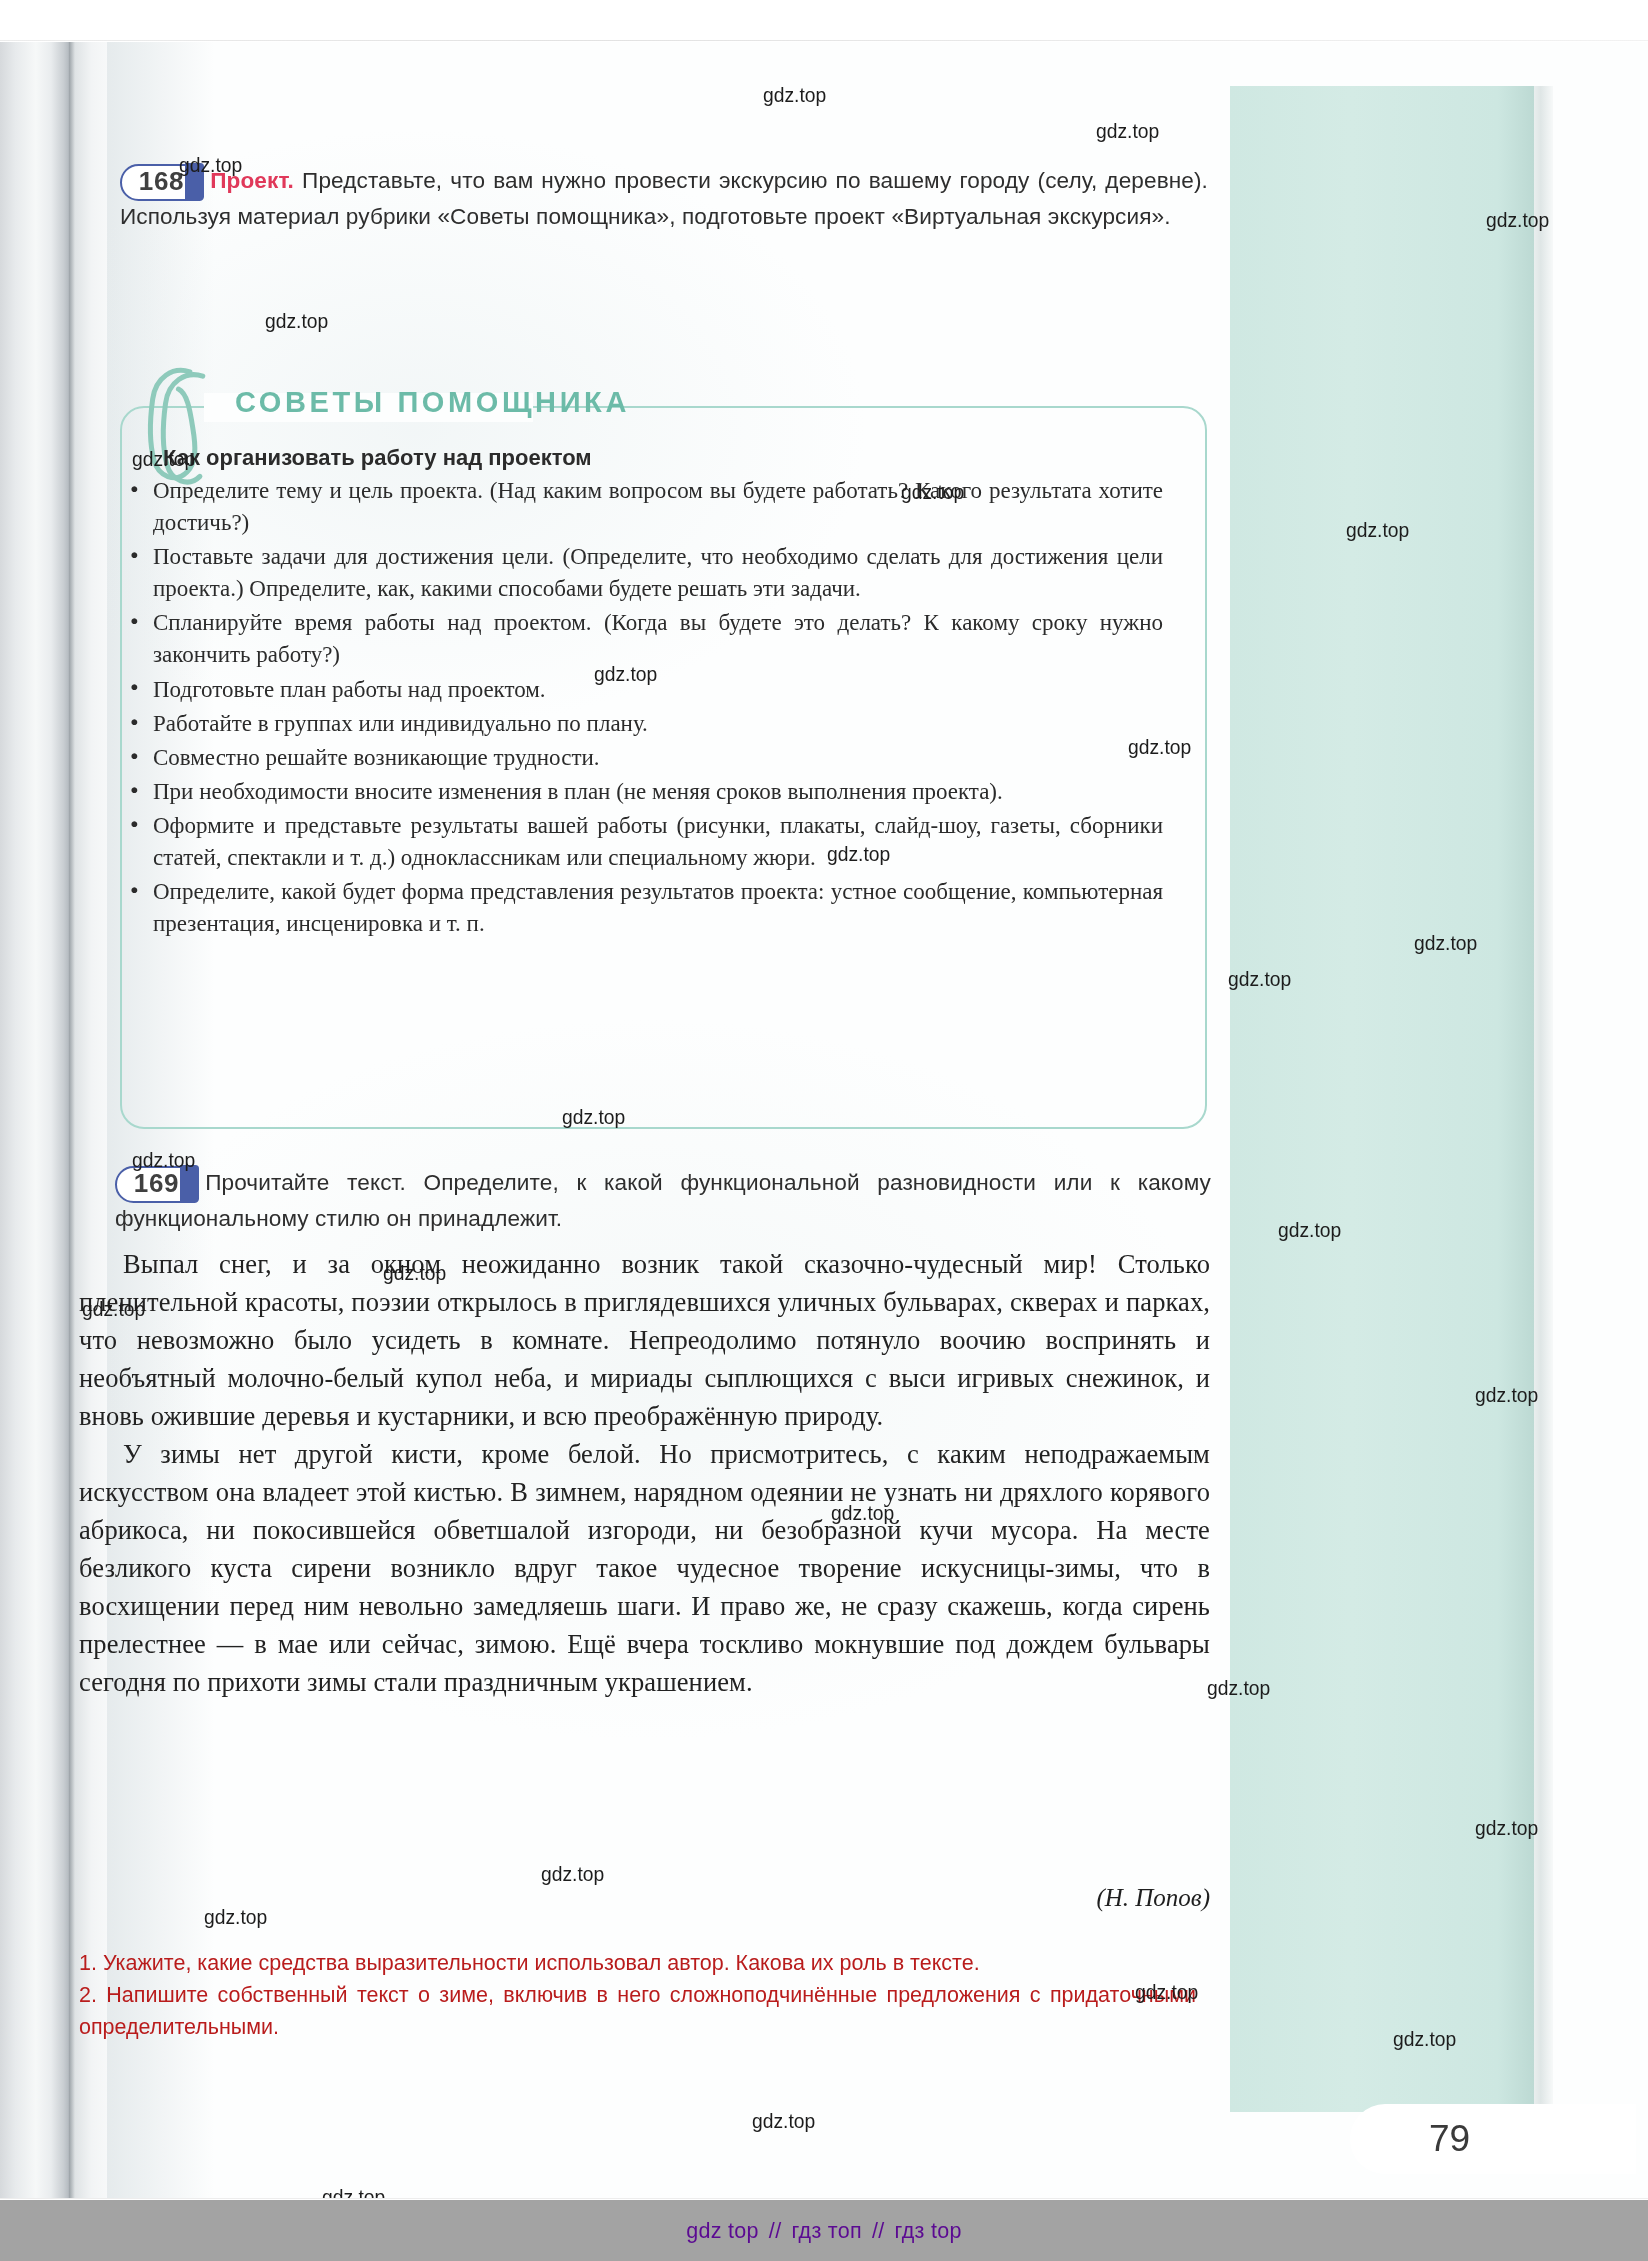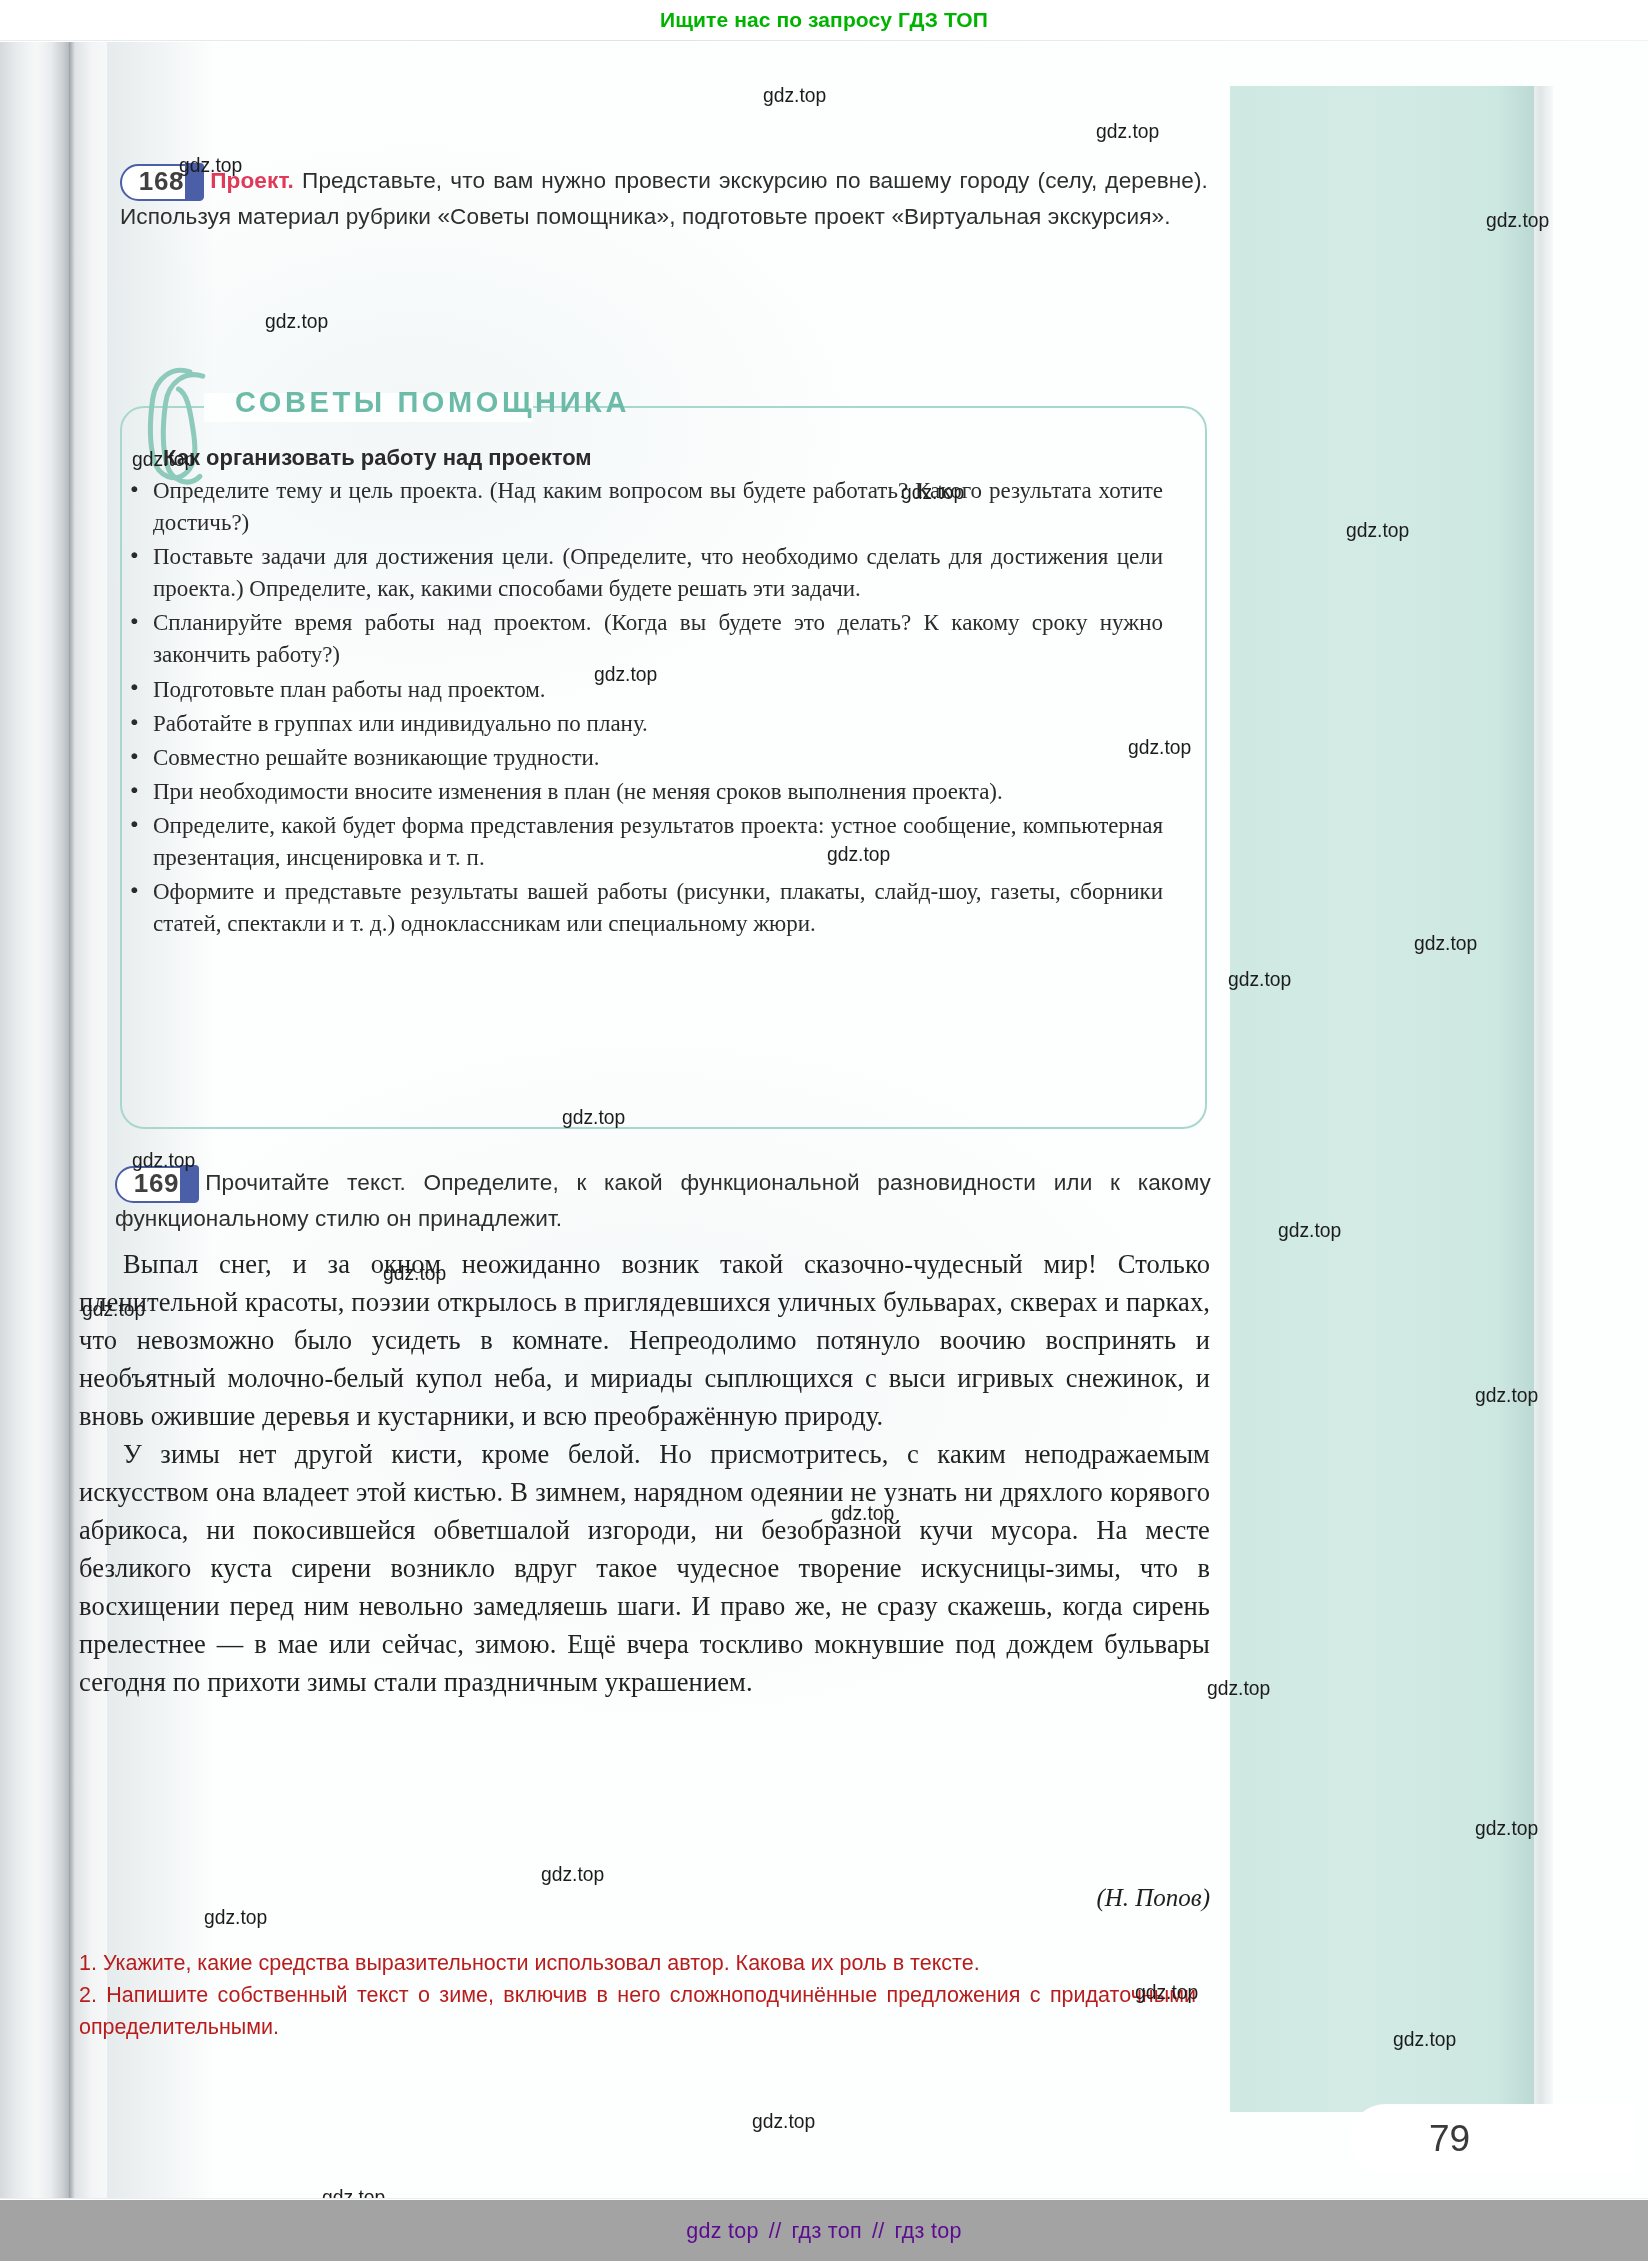--- a/index.html
+++ b/index.html
@@ -293,23 +293,20 @@
     letter-spacing: 0.3px;
     font-family: "Liberation Sans", sans-serif;
   }
   .footer-links .sep { margin: 0 10px; }
 </style>
 </head>
 <body>
 
 <div id="page">
 
-  <div class="topbar">
-    <div class="topbar-text">Ищите нас по запросу ГДЗ ТОП</div>
-  </div>
   <div class="topbar-rule"></div>
 
   <div class="sheet">
 
     <div class="spine"></div>
     <div class="spine2"></div>
     <div class="page-paper"></div>
     <div class="paper-tint"></div>
 
     <div class="mint-band">
@@ -342,22 +339,22 @@
       <div class="advice-inner">
         <div class="advice-head">Как организовать работу над проектом</div>
         <ul class="tips">
           <li>Определите тему и цель проекта. (Над каким вопросом вы будете работать? Какого результата хотите достичь?)</li>
           <li>Поставьте задачи для достижения цели. (Определите, что необходимо сделать для достижения цели проекта.) Определите, как, какими способами будете решать эти задачи.</li>
           <li>Спланируйте время работы над проектом. (Когда вы будете это делать? К какому сроку нужно закончить работу?)</li>
           <li>Подготовьте план работы над проектом.</li>
           <li>Работайте в группах или индивидуально по плану.</li>
           <li>Совместно решайте возникающие трудности.</li>
           <li>При необходимости вносите изменения в план (не меняя сроков выполнения проекта).</li>
+          <li>Оформите и представьте результаты вашей работы (рисунки, плакаты, слайд-шоу, газеты, сборники статей, спектакли и т. д.) одноклассникам или специальному жюри.</li>
           <li>Определите, какой будет форма представления результатов проекта: устное сообщение, компьютерная презентация, инсценировка и т. п.</li>
-          <li>Оформите и представьте результаты вашей работы (рисунки, плакаты, слайд-шоу, газеты, сборники статей, спектакли и т. д.) одноклассникам или специальному жюри.</li>
         </ul>
       </div>
     </div>
 
     <div class="ex-block" style="left:115px; top:1124px; width:1096px;">
       <div class="ex-body">
         <span class="ex-num"><span>169</span></span><span>Прочитайте текст. Определите, к какой функциональной разновидности или к какому функциональному стилю он принадлежит.</span>
       </div>
     </div>
 

